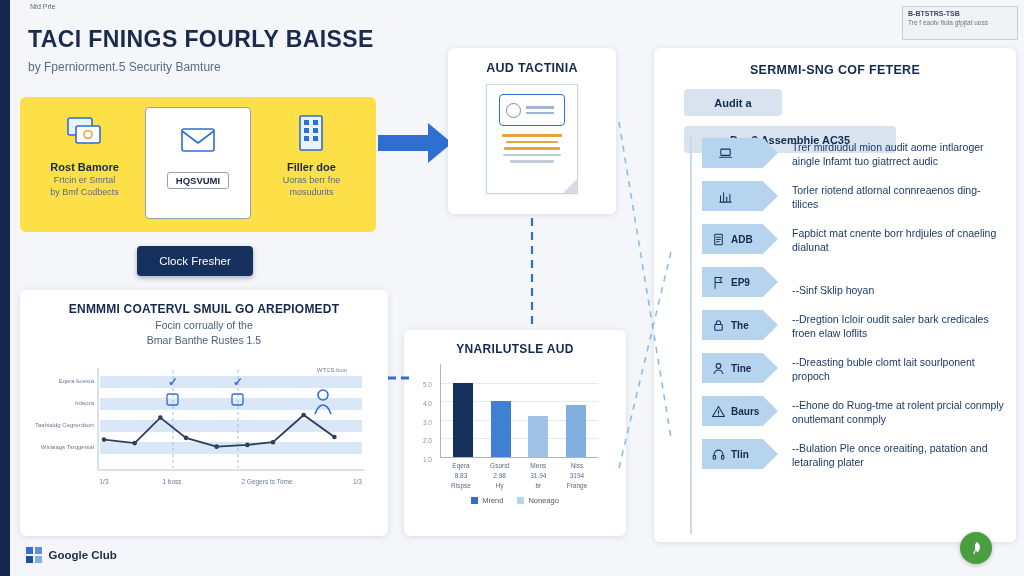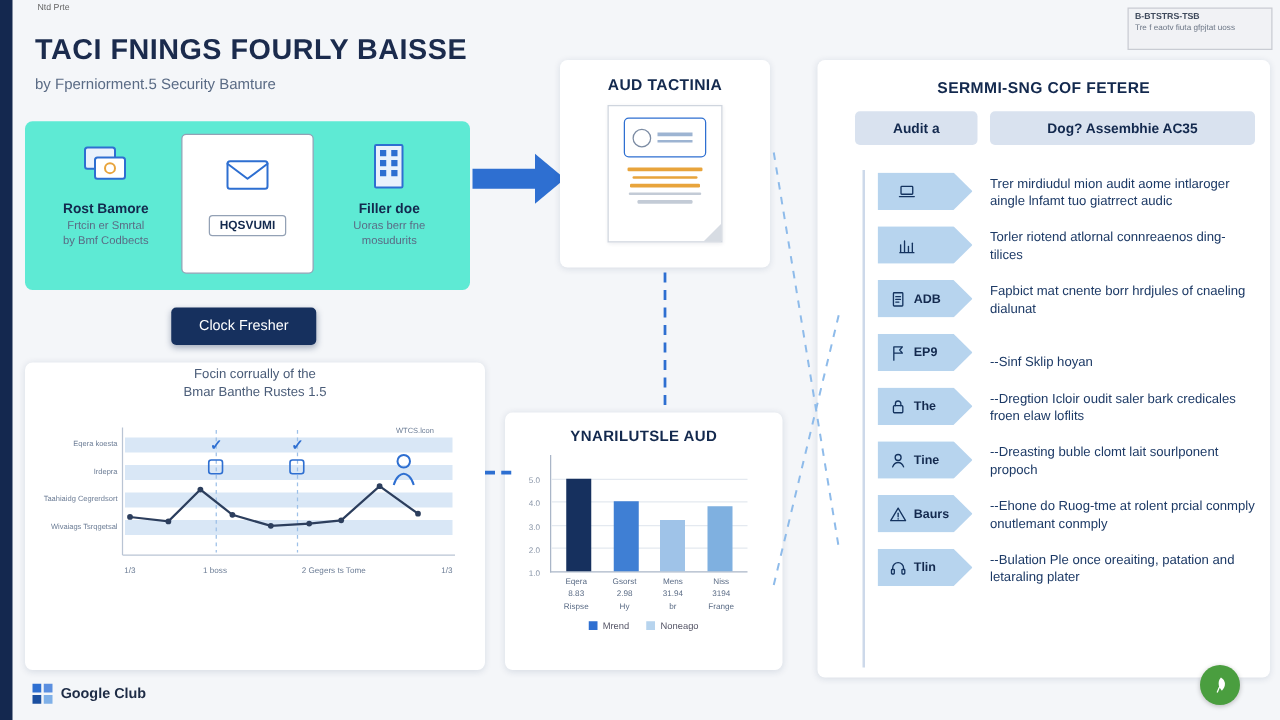--- a/index.html
+++ b/index.html
@@ -14,21 +14,21 @@
   #top-mark { position:absolute; left:30px; top:3px; font-size:7px; color:#666; }
   #main-title { position:absolute; left:28px; top:26px; font-size:23px; font-weight:bold; color:#1b2b4d; letter-spacing:.4px; }
   #subtitle { position:absolute; left:28px; top:60px; font-size:12px; color:#5a6b85; }
 
   
   #note-box { position:absolute; left:902px; top:6px; width:116px; height:34px; background:#f1f2f5; border:1px solid #c9ccd3; padding:3px 5px; }
   #note-box .n1 { font-size:7px; color:#3f4a5c; font-weight:bold; }
   #note-box .n2 { font-size:6.5px; color:#6b7585; margin-top:2px; }
 
   
-  #process-panel { position:absolute; left:20px; top:97px; width:356px; height:135px; background:#5eead4; border-radius:6px; display:flex; padding:10px 8px; }
+  #process-panel { position:absolute; left:20px; top:97px; width:356px; height:135px; background:#fde047; border-radius:6px; display:flex; padding:10px 8px; }
   .p-item { width:118px; text-align:center; padding-top:4px; }
   .p-item .icon-wrap { height:46px; display:flex; align-items:center; justify-content:center; }
   .p-title { font-size:11px; font-weight:bold; color:#13294e; margin-top:4px; }
   .p-line { font-size:9px; color:#5a6b85; margin-top:2px; }
   #p-item-2 { background:#fff; border:1px solid #93a1b5; border-radius:4px; margin:0 4px; padding-top:10px; width:110px; height:112px; }
   .p-chip { display:inline-block; border:1px solid #93a1b5; border-radius:3px; padding:2px 8px; font-size:9.5px; font-weight:bold; color:#13294e; margin-top:8px; }
   .p-icon { stroke:#2e6fd1; fill:none; stroke-width:1.6; stroke-linecap:round; stroke-linejoin:round; }
 
   
   #flow-arrow { position:absolute; left:378px; top:123px; width:76px; height:40px; }
@@ -69,21 +69,21 @@
   .ytick { position:absolute; right:4px; transform:translateY(-3px); font-size:6.5px; color:#8a96a8; }
   #bar-labels { margin:3px 0 0 36px; width:158px; display:flex; justify-content:space-between; padding:0 2px; }
   .bar-label { width:38px; text-align:center; font-size:6.5px; color:#5a6b85; line-height:1.5; }
   #legend { display:flex; justify-content:center; gap:14px; margin-top:6px; }
   .legend-item { display:flex; align-items:center; gap:4px; font-size:7.5px; color:#556; }
   .swatch { width:7px; height:7px; display:inline-block; }
 
   
   #right-panel { left:654px; top:48px; width:362px; height:494px; }
   #rp-title { text-align:center; font-size:12.5px; font-weight:bold; color:#13294e; margin-top:15px; letter-spacing:.3px; }
-  #rp-tabs { display:flex; gap:10px; margin:12px 0 0 30px; }
+  #rp-tabs { display:flex; gap:10px; margin:12px 0 0 30px;flex-direction:column; }
   .tab { height:27px; padding:0 14px; background:#d9e2ef; border-radius:4px; font-size:11px; font-weight:bold; color:#13294e; display:flex; align-items:center; justify-content:center; cursor:pointer; }
   .tab.t1 { width:98px; }
   .tab.t2 { width:212px; }
   #rp-divider { position:absolute; left:36px; top:88px; width:2px; height:398px; background:#cdd9ea; }
   #rp-rows { position:absolute; left:48px; top:90px; width:306px; }
   .rp-row { display:flex; align-items:flex-end; gap:14px; margin-bottom:13px; }
   .chip { flex:none; width:76px; height:30px; background:#b7d4ee; clip-path:polygon(0 0, 80% 0, 100% 50%, 80% 100%, 0 100%); display:flex; align-items:center; gap:5px; padding-left:9px; }
   .chip.center { justify-content:flex-start; padding-left:16px; }
   .chip svg { stroke:#14335f; fill:none; stroke-width:1.7; stroke-linecap:round; stroke-linejoin:round; width:15px; height:15px; flex:none; }
   .chip-label { font-size:10px; font-weight:bold; color:#13294e; }
@@ -174,20 +174,21 @@
     <div class="dline o" style="width:56px"></div>
     <div class="dline g" style="width:58px"></div>
     <div class="dline g" style="width:44px"></div>
     <div class="fold"></div>
   </div>
 </div>
 
 <button id="action-button">Clock Fresher</button>
 
 <div id="review-panel" class="card">
+  <div id="review-title">ENMMMI COATERVL SMUIL GO AREPIOMEDT</div>
   <div class="review-sub">Focin corrually of the</div>
   <div class="review-sub">Bmar Banthe Rustes 1.5</div>
   <svg id="line-chart" width="344" height="148" viewBox="0 0 344 148">
     <rect x="68" y="26" width="262" height="12" fill="#d9e7f6"></rect>
     <rect x="68" y="48" width="262" height="12" fill="#d9e7f6"></rect>
     <rect x="68" y="70" width="262" height="12" fill="#d9e7f6"></rect>
     <rect x="68" y="92" width="262" height="12" fill="#d9e7f6"></rect>
     <line x1="66" y1="18" x2="66" y2="120" stroke="#b9c4d4" stroke-width="1"></line>
     <line x1="66" y1="120" x2="332" y2="120" stroke="#b9c4d4" stroke-width="1"></line>
     <line x1="141" y1="20" x2="141" y2="118" stroke="#9cc0e8" stroke-width="1" stroke-dasharray="3 3"></line>

